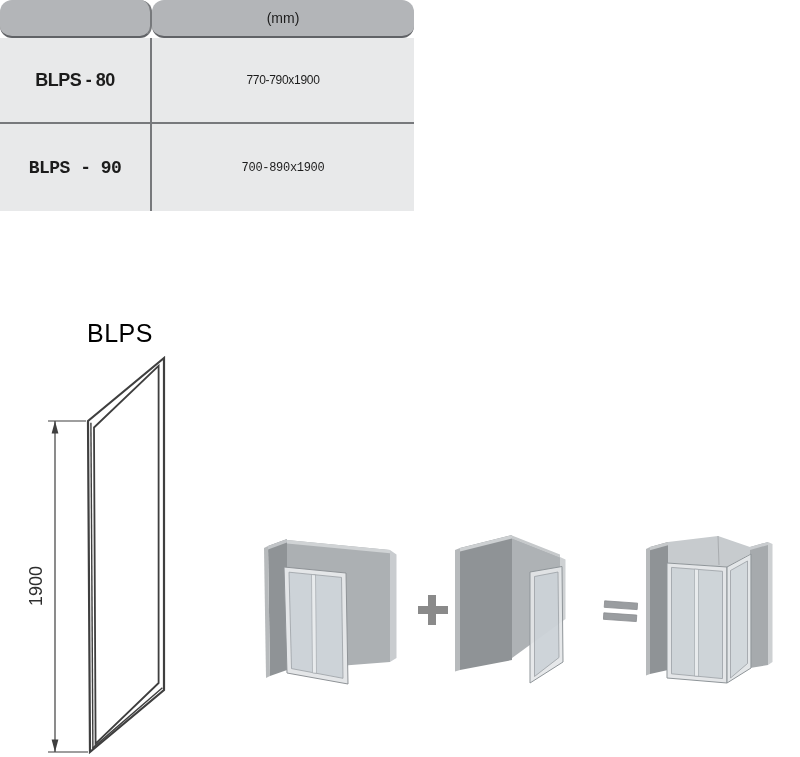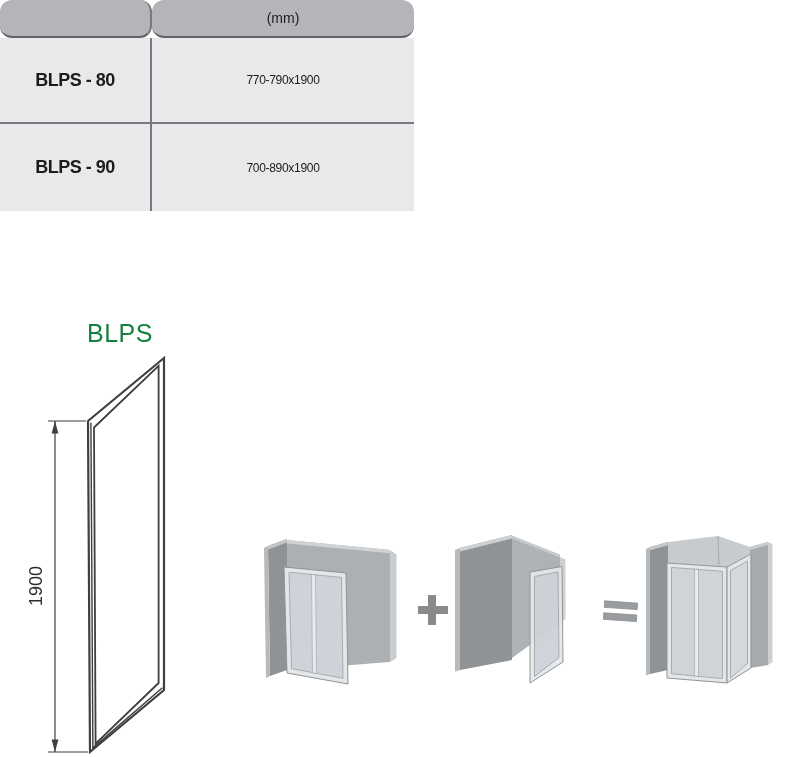--- a/index.html
+++ b/index.html
@@ -26,29 +26,29 @@
     display:flex;align-items:center;justify-content:center;
     background:var(--table-row-bg);
     box-sizing:border-box;
   }
   .spec-table .cell.hdr{
     background:var(--table-header-bg);
     border-bottom:2px solid var(--table-header-border);
     border-radius:12px;
   }
   .spec-table .cell.c1{border-right:2px solid var(--table-divider);}
-  .spec-table .cell.rsep{border-top:2px solid var(--table-divider);}
+  .spec-table .cell.rsep{border-top:2px solid var(--table-divider);font-family:Liberation Mono, monospace;}
   .model-label{font-weight:700;font-size:18px;letter-spacing:-0.5px;}
   .dim-label{font-size:12px;letter-spacing:-0.3px;}
   .unit-label{font-size:14px;}
 
   
   .panel-title{
     position:absolute;left:87px;top:320px;
-    font-size:25px;line-height:1.1;color:#15803d;letter-spacing:0.5px;
+    font-size:25px;line-height:1.1;color:#000000;letter-spacing:0.5px;
   }
   .panel-svg{position:absolute;left:20px;top:350px;width:160px;height:407px;}
   .panel-svg text{font-family:"Liberation Sans", sans-serif;}
 
   
   .module-svg{position:absolute;}
   #module-door{left:262px;top:515px;width:140px;height:180px;}
   #plus-sign{left:417px;top:594px;width:32px;height:32px;}
   #module-sidewall{left:450px;top:518px;width:140px;height:175px;}
   #equals-sign{left:603px;top:599px;width:36px;height:24px;}

